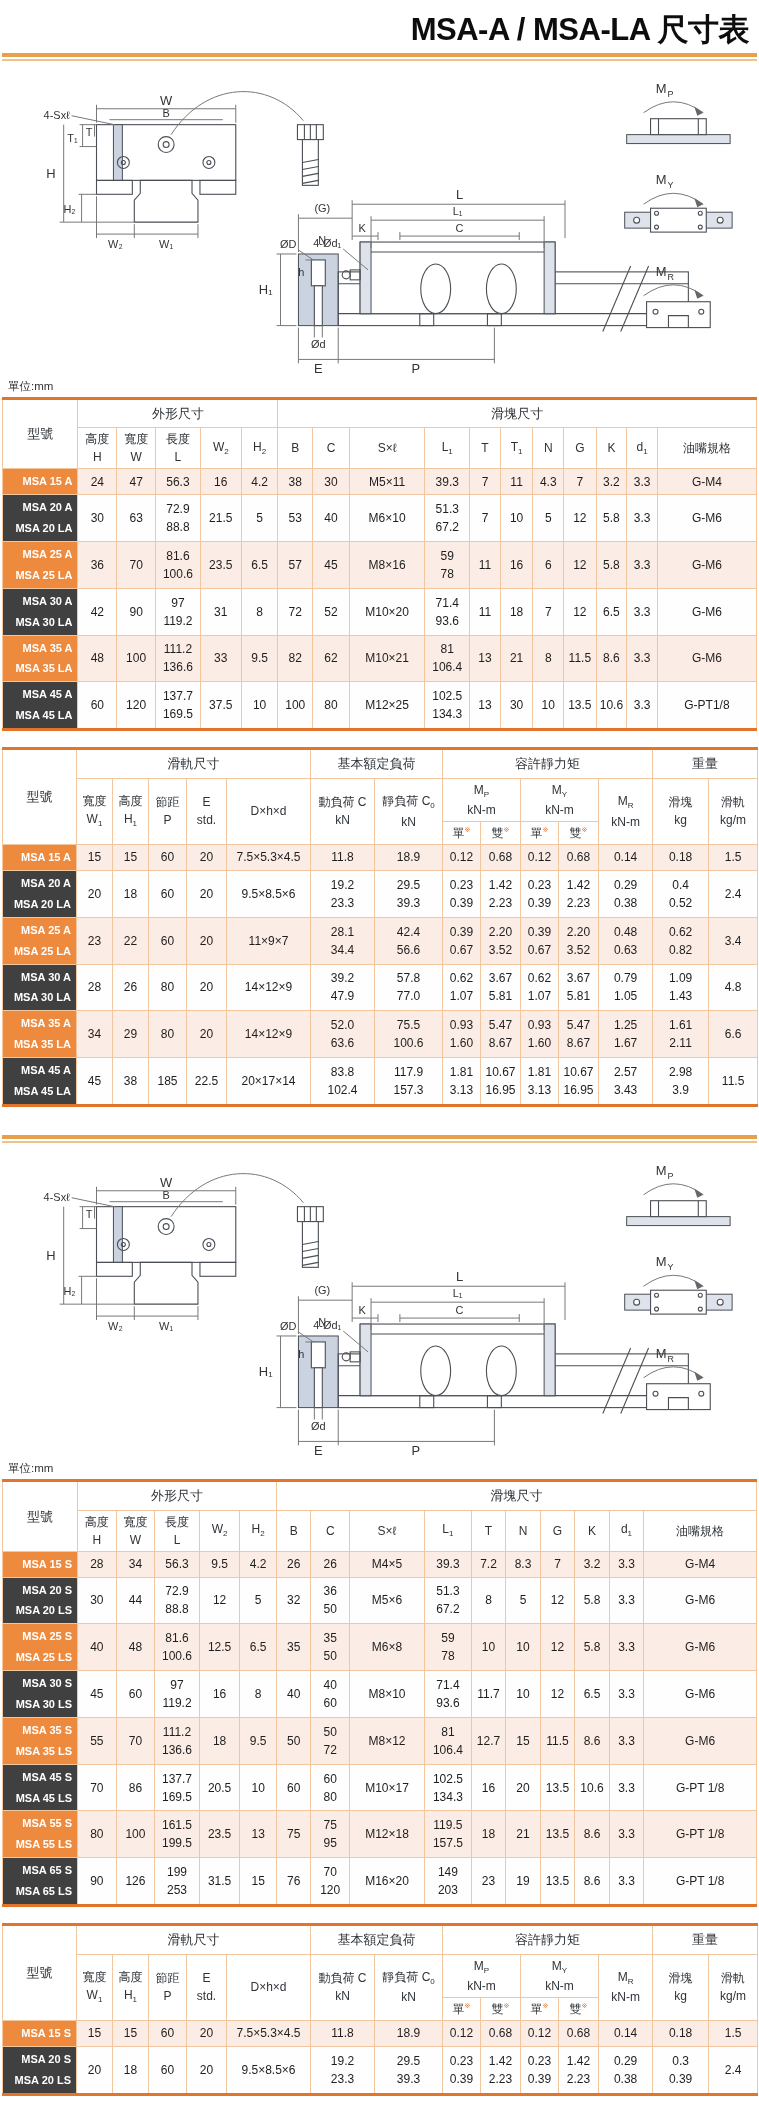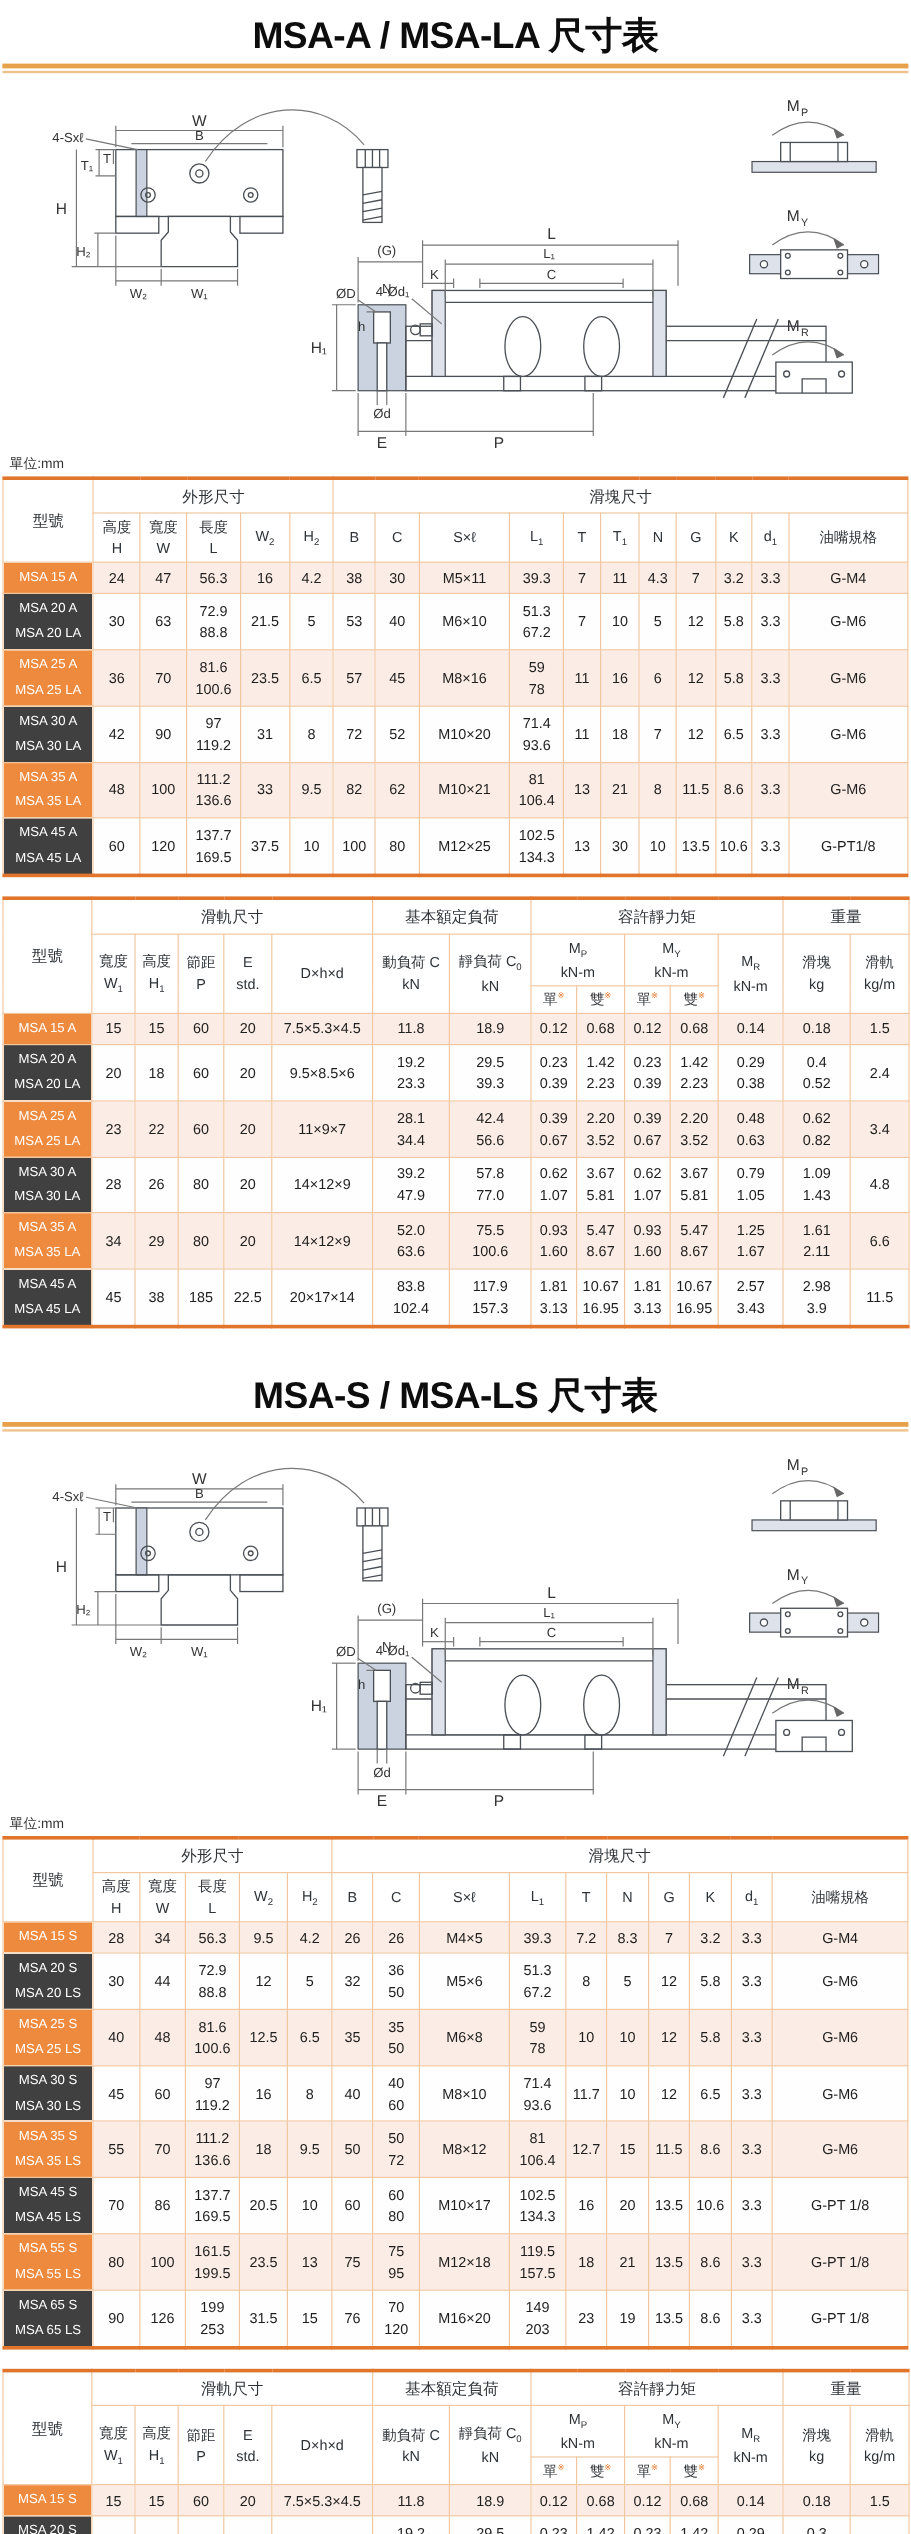--- a/index.html
+++ b/index.html
@@ -1,33 +1,33 @@
 <!DOCTYPE html>
 <html><head>
 <meta charset="utf-8">
 <style>
   html,body{margin:0;padding:0;background:#fff}
   body{width:759px;font-family:"Liberation Sans","DejaVu Sans",sans-serif;color:#222}
   .section{padding:2px 0 0}
   .section + .section{margin-top:26px}
-  .title{text-align:center;font-size:31px;font-weight:700;letter-spacing:-0.5px;
+  .title{text-align:right;font-size:31px;font-weight:700;letter-spacing:-0.5px;
          padding:12px 10px 6px;color:#0d0d0d;line-height:1.05}
   .rule{height:2px;border-top:4px solid #E8A14B;border-bottom:2px solid #F0C38E;margin:0 2px 2px}
   .diagram{display:block;width:755px;height:auto;margin:0 2px}
   .unit{text-align:left;font-size:11.5px;padding:0 8px 3px;color:#333}
   table{border-collapse:collapse;width:755px;margin:0 2px 16px;table-layout:fixed;
         border-top:3px solid #E2752C;border-bottom:3px solid #E2752C}
   th,td{border:1px solid #F2C7A0;font-weight:400;text-align:center;padding:2px 1px;
         font-size:12px;line-height:1.5;overflow:hidden}
   thead th{background:#fff;color:#2e3338}
   th.grp{font-size:13px;padding:4px 0}
   tbody td{color:#1e1e1e;background:#fff}
   tr.rA td{background:#FBECE5}
   tr.rB td{background:#FEFEFE}
-  th.model{text-align:center;padding:2px 5px;font-weight:400;font-size:11px;color:#fff;line-height:1.9}
+  th.model{text-align:right;padding:2px 5px;font-weight:700;font-size:11px;color:#fff;line-height:1.9}
   tr.rA th.model{background:#EE8A3E}
   tr.rB th.model{background:#404040}
   sub{font-size:8px}
   sup.mk{color:#E2752C;font-size:7px}
   svg text{font-family:"Liberation Sans","DejaVu Sans",sans-serif;font-size:13px;fill:#333}
   svg text.sm{font-size:11px}
   svg text.sub{font-size:9px}
   svg .dim{stroke:#777;stroke-width:1;fill:none}
   svg .geo{stroke:#4a4f55;fill:none;stroke-width:1.1}
   svg .geo2{stroke:#4a4f55;fill:#fff;stroke-width:1.1}
@@ -502,21 +502,20 @@
             <td>10.67<br>16.95</td>
             <td>2.57<br>3.43</td>
             <td>2.98<br>3.9</td>
             <td>11.5</td>
           </tr>
         </tbody>
       </table>
   </div>
 
   <div class="section">
-    <div class="title">MSA-S / MSA-LS 尺寸表</div>
     <div class="rule"></div>
 
     <svg class="diagram" viewBox="0 0 759 318">
 
       <g>
         <rect class="geo" x="95" y="62" width="140" height="56"></rect>
         <rect class="shade" x="112" y="62" width="9" height="56"></rect>
         <rect class="geo" x="95" y="118" width="36" height="14"></rect>
         <rect class="geo" x="199" y="118" width="36" height="14"></rect>
         <path class="geo" d="M139,118 h52 v13 l6,7 v22 h-64 v-22 l6,-7 z"></path>

